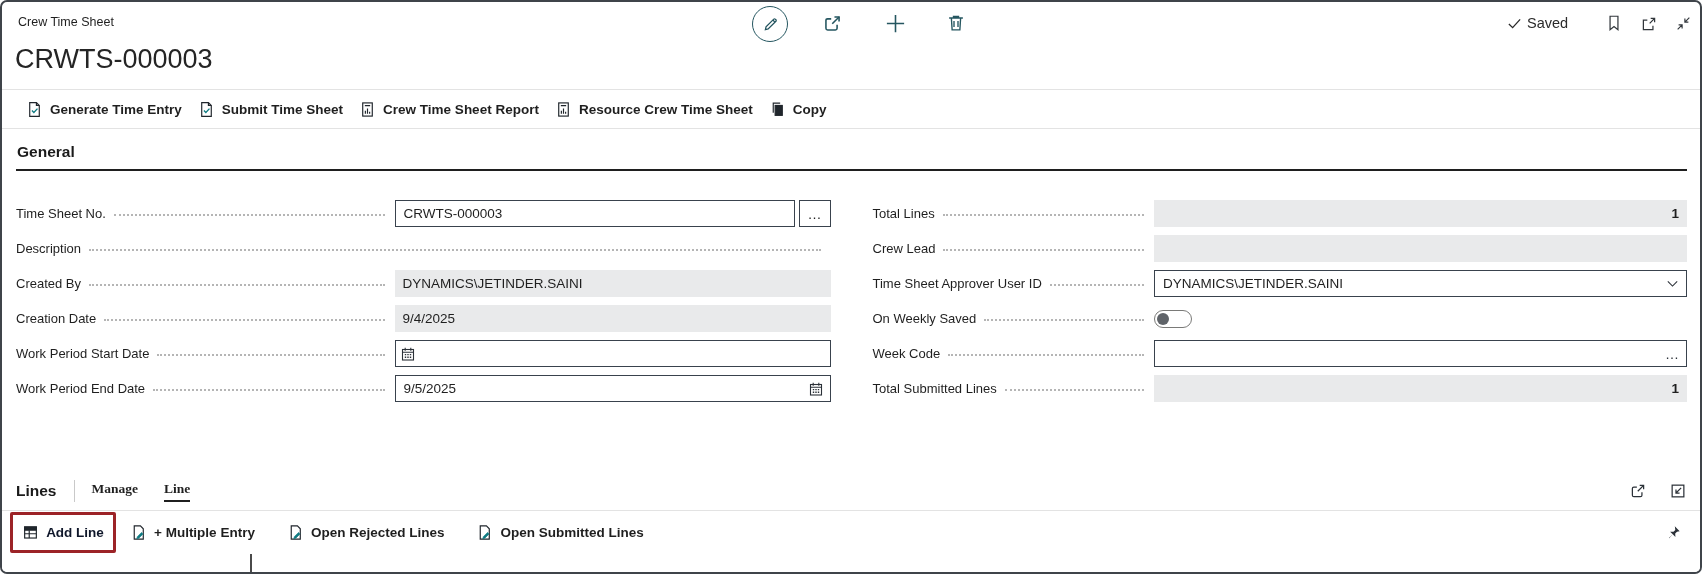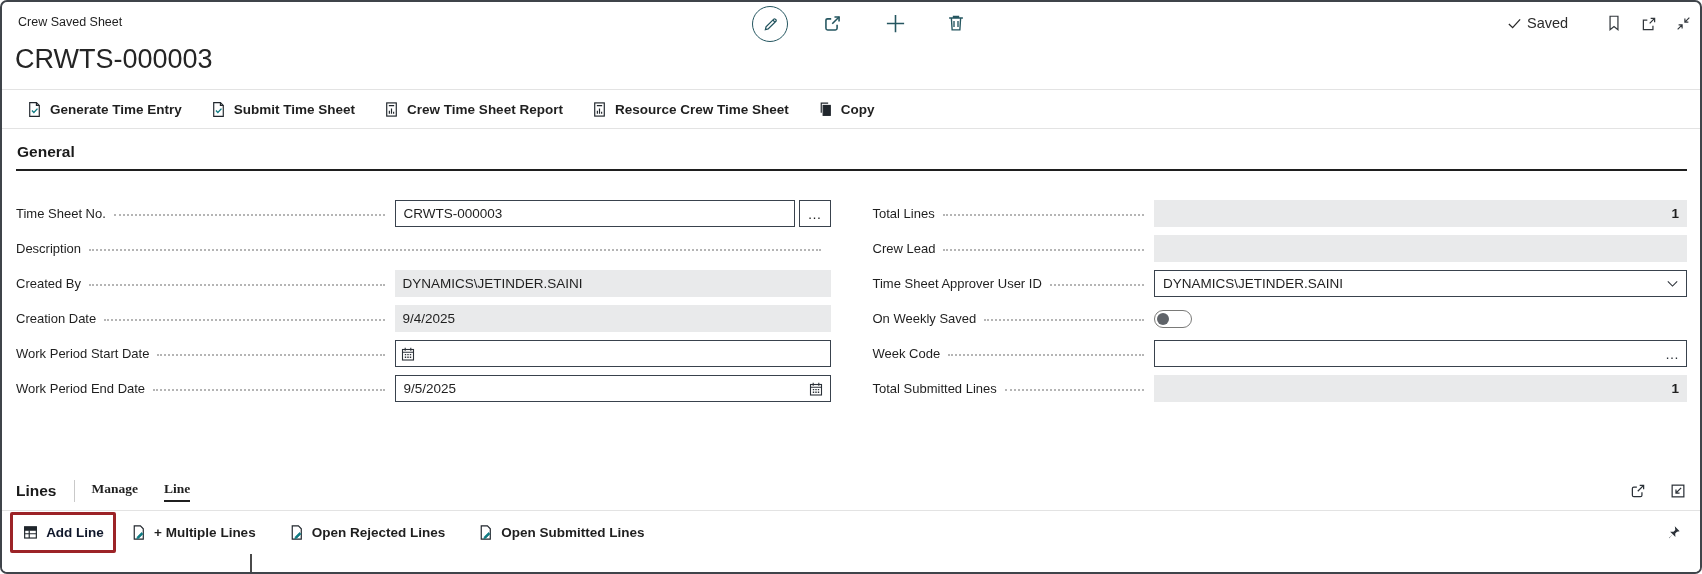--- a/index.html
+++ b/index.html
@@ -13,21 +13,21 @@
   .caption { position:absolute; left:16px; top:13px; font-size:12.5px; color:#1f1f1f; }
   .page-title { position:absolute; left:13px; top:42px; font-size:27px; font-weight:300; color:#252525; }
   .tc-icon { position:absolute; color:#255660; display:flex; align-items:center; justify-content:center; cursor:pointer; }
   .edit-circle { left:750px; top:4px; width:36px; height:36px; border:1.7px solid #255660; border-radius:50%; }
   .saved { position:absolute; left:1505px; top:13px; display:flex; align-items:center; gap:5px; font-size:14.5px; color:#2b2b2b; }
   .saved svg { color:#2b2b2b; }
   .hdr-right { color:#32373c; }
   .rule { position:absolute; left:0; right:0; height:1px; background:#e3e3e3; }
   
   .actionbar { position:absolute; left:0; right:0; top:88px; height:39px; display:flex; align-items:center;
-               gap:28px; padding-left:24px; border-bottom:1px solid #e3e3e3; }
+               gap:16px; padding-left:24px; border-bottom:1px solid #e3e3e3; }
   .ab-item { display:flex; align-items:center; gap:7px; font-size:13.5px; font-weight:600; color:#1f1f1f; cursor:pointer; white-space:nowrap; }
   .ab-item svg { color:#20262c; }
   
   .sec-heading { position:absolute; left:15px; top:141px; font-size:15.5px; font-weight:700; color:#1a1a1a; }
   .sec-rule { position:absolute; left:14px; right:13px; top:167px; height:2px; background:#1f1f1f; }
   .general-grid { position:absolute; left:14px; right:13px; top:198px; display:flex; gap:42px; }
   .gcol { flex:1; display:flex; flex-direction:column; gap:8px; }
   .frow { display:flex; align-items:center; height:27px; }
   .flabel { font-size:13px; color:#1f1f1f; white-space:nowrap; }
   .leader { flex:1; align-self:center; height:0; border-bottom:2px dotted #b5b5b5; margin:0 10px 0 8px; position:relative; top:1px; }
@@ -64,21 +64,21 @@
                  background:#fff; display:flex; align-items:center; justify-content:center; gap:7px; z-index:3; cursor:pointer; }
   .addline-box span.lbl { font-size:13.5px; font-weight:600; color:#0f172a; }
   .grid-area { position:absolute; left:0; right:0; top:552px; bottom:0; background:#fff; }
   .grid-vline { position:absolute; left:248px; top:0; bottom:0; width:1.5px; background:#4a4a4a; }
 </style>
 </head>
 <body>
 
 <div id="app">
 
-  <div class="caption">Crew Saved Sheet</div>
+  <div class="caption">Crew Time Sheet</div>
   <div class="page-title">CRWTS-000003</div>
 
   <div class="tc-icon edit-circle">
     <svg width="17" height="17" viewBox="0 0 16 16" fill="none" stroke="currentColor" stroke-width="1.2">
         <path d="M3.2 12.8l.6-2.6 7.3-7.3a.9.9 0 0 1 1.3 0l.7.7a.9.9 0 0 1 0 1.3l-7.3 7.3-2.6.6z"></path>
         <path d="M10.2 3.8l2 2"></path>
       </svg>
   </div>
   <div class="tc-icon" style="left:820px; top:11px;">
     <svg width="21" height="21" viewBox="0 0 16 16" fill="none" stroke="currentColor" stroke-width="1.2">
@@ -309,21 +309,21 @@
       </span>
     </span>
   </div>
 
   <div class="lines-actionrow">
     <div class="la-item">
       <svg width="17" height="17" viewBox="0 0 16 16" fill="none" stroke="currentColor" stroke-width="1.1">
           <path d="M4 1.8h5.8l2.7 2.7v9.7H4z"></path>
           <path d="M12.3 9.3l-4 4-1.9.5.5-1.9 4-4z" fill="#0f7b82" stroke="#0f7b82" stroke-width="0.6"></path>
         </svg>
-      <span>+ Multiple Lines</span>
+      <span>+ Multiple Entry</span>
     </div>
     <div class="la-item">
       <svg width="17" height="17" viewBox="0 0 16 16" fill="none" stroke="currentColor" stroke-width="1.1">
           <path d="M4 1.8h5.8l2.7 2.7v9.7H4z"></path>
           <path d="M12.3 9.3l-4 4-1.9.5.5-1.9 4-4z" fill="#0f7b82" stroke="#0f7b82" stroke-width="0.6"></path>
         </svg>
       <span>Open Rejected Lines</span>
     </div>
     <div class="la-item">
       <svg width="17" height="17" viewBox="0 0 16 16" fill="none" stroke="currentColor" stroke-width="1.1">

